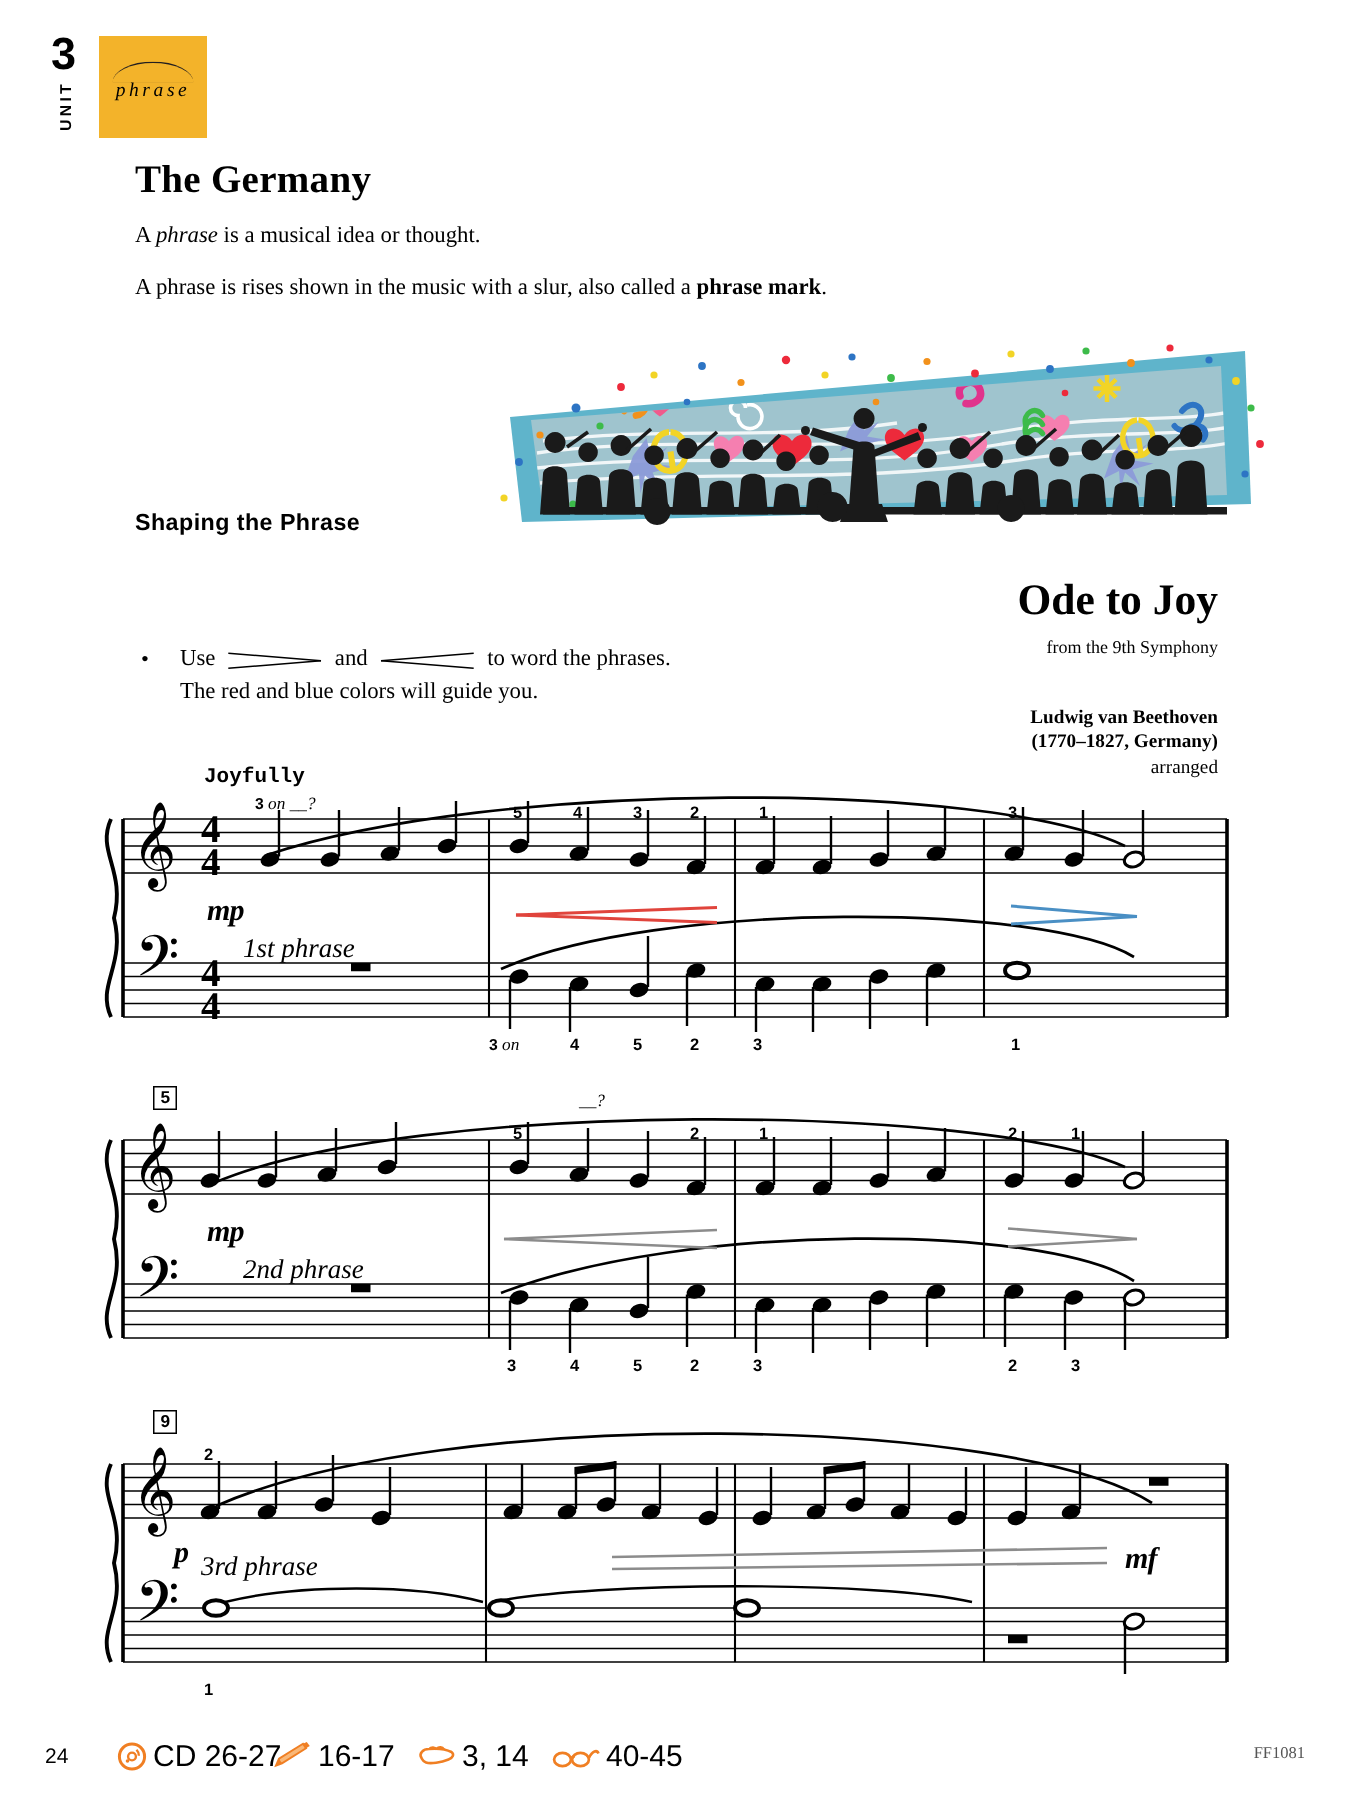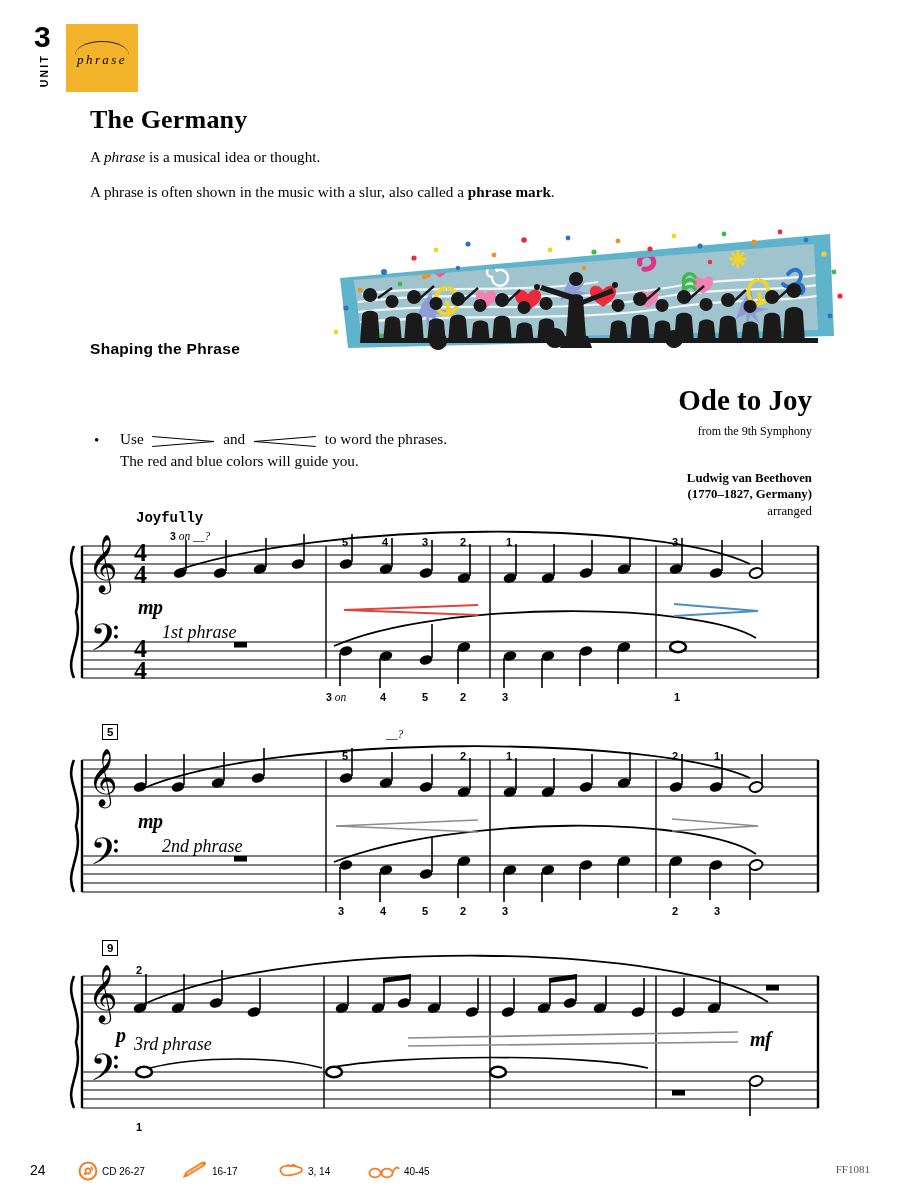--- a/index.html
+++ b/index.html
@@ -69,21 +69,21 @@
   .phr-lbl{position:absolute;font-family:Liberation Serif, serif;font-style:italic;font-size:18px;}
   .fing{position:absolute;font-family:"Liberation Sans",sans-serif;font-weight:bold;font-size:11px;}
   .hint{position:absolute;font-family:"Liberation Serif",serif;font-size:11.5px;white-space:nowrap;}
   .hint b{font-family:"Liberation Sans",sans-serif;font-size:10.5px;}
   .hint i{font-style:italic;}
 
   
   #footer{position:absolute;left:30px;top:1158px;width:840px;height:28px;}
   #pgnum{position:absolute;left:0;top:4px;font-family:"Liberation Sans",sans-serif;font-size:14px;}
   .fitem{position:absolute;top:0;height:26px;display:flex;align-items:center;
-         font-family:"Liberation Sans",sans-serif;font-size:10px;white-space:nowrap;}
+         font-family:"Liberation Sans",sans-serif;font-size:20px;white-space:nowrap;}
   .fitem svg{margin-right:4px;}
   #ff-code{position:absolute;right:0;top:5px;font-family:"Liberation Serif",serif;
            font-size:11px;color:#555;}
 </style>
 </head>
 <body>
 
 <div class="pg">
 
   <div id="unit-badge">
@@ -95,21 +95,21 @@
     </div>
   </div>
 
   <div id="page-title">The Germany</div>
 
   <div class="body-p" id="p1">
     <span>A </span><i>phrase</i><span> is a musical idea or thought.</span>
   </div>
 
   <div class="body-p" id="p2">
-    <span>A phrase is often shown in the music with a slur, also called a </span><b>phrase mark</b><span>.</span>
+    <span>A phrase is rises shown in the music with a slur, also called a </span><b>phrase mark</b><span>.</span>
   </div>
 
   <div id="sub-head">Shaping the Phrase</div>
 
 
   <div id="bullet">
     <span class="dot">•</span>
     <span class="ln1">
       <span>Use</span>
       <span class="hp"><i class="a"></i><i class="b"></i></span>

